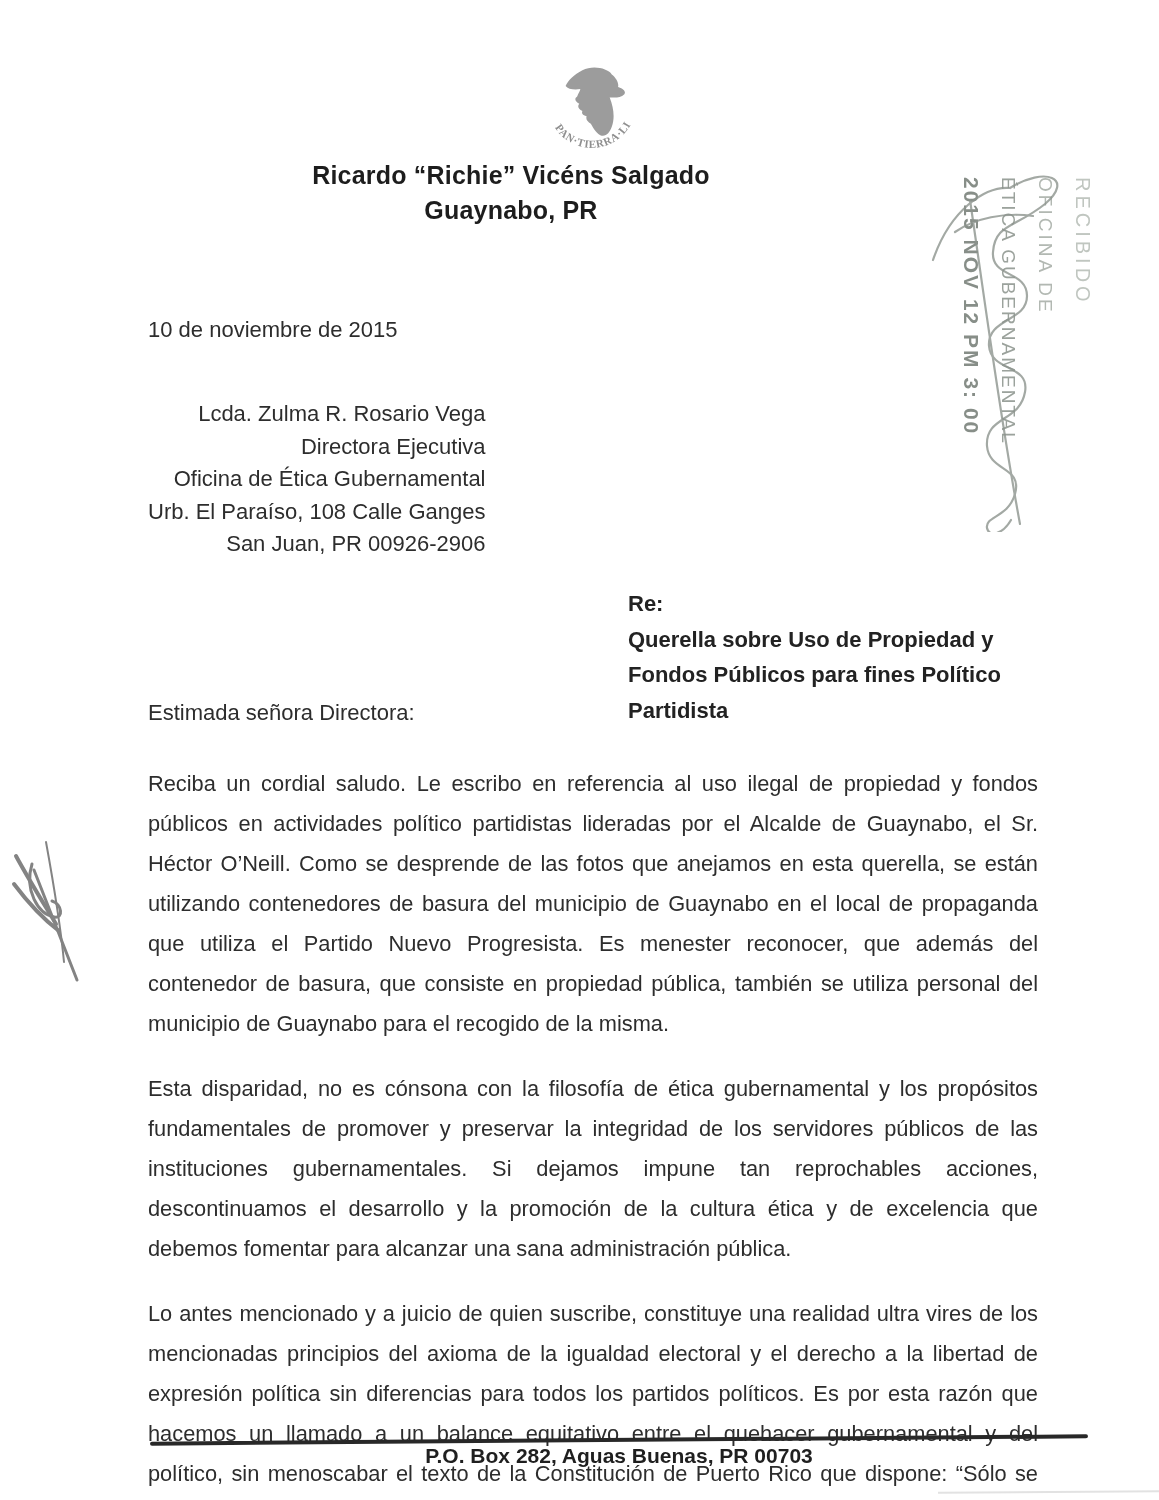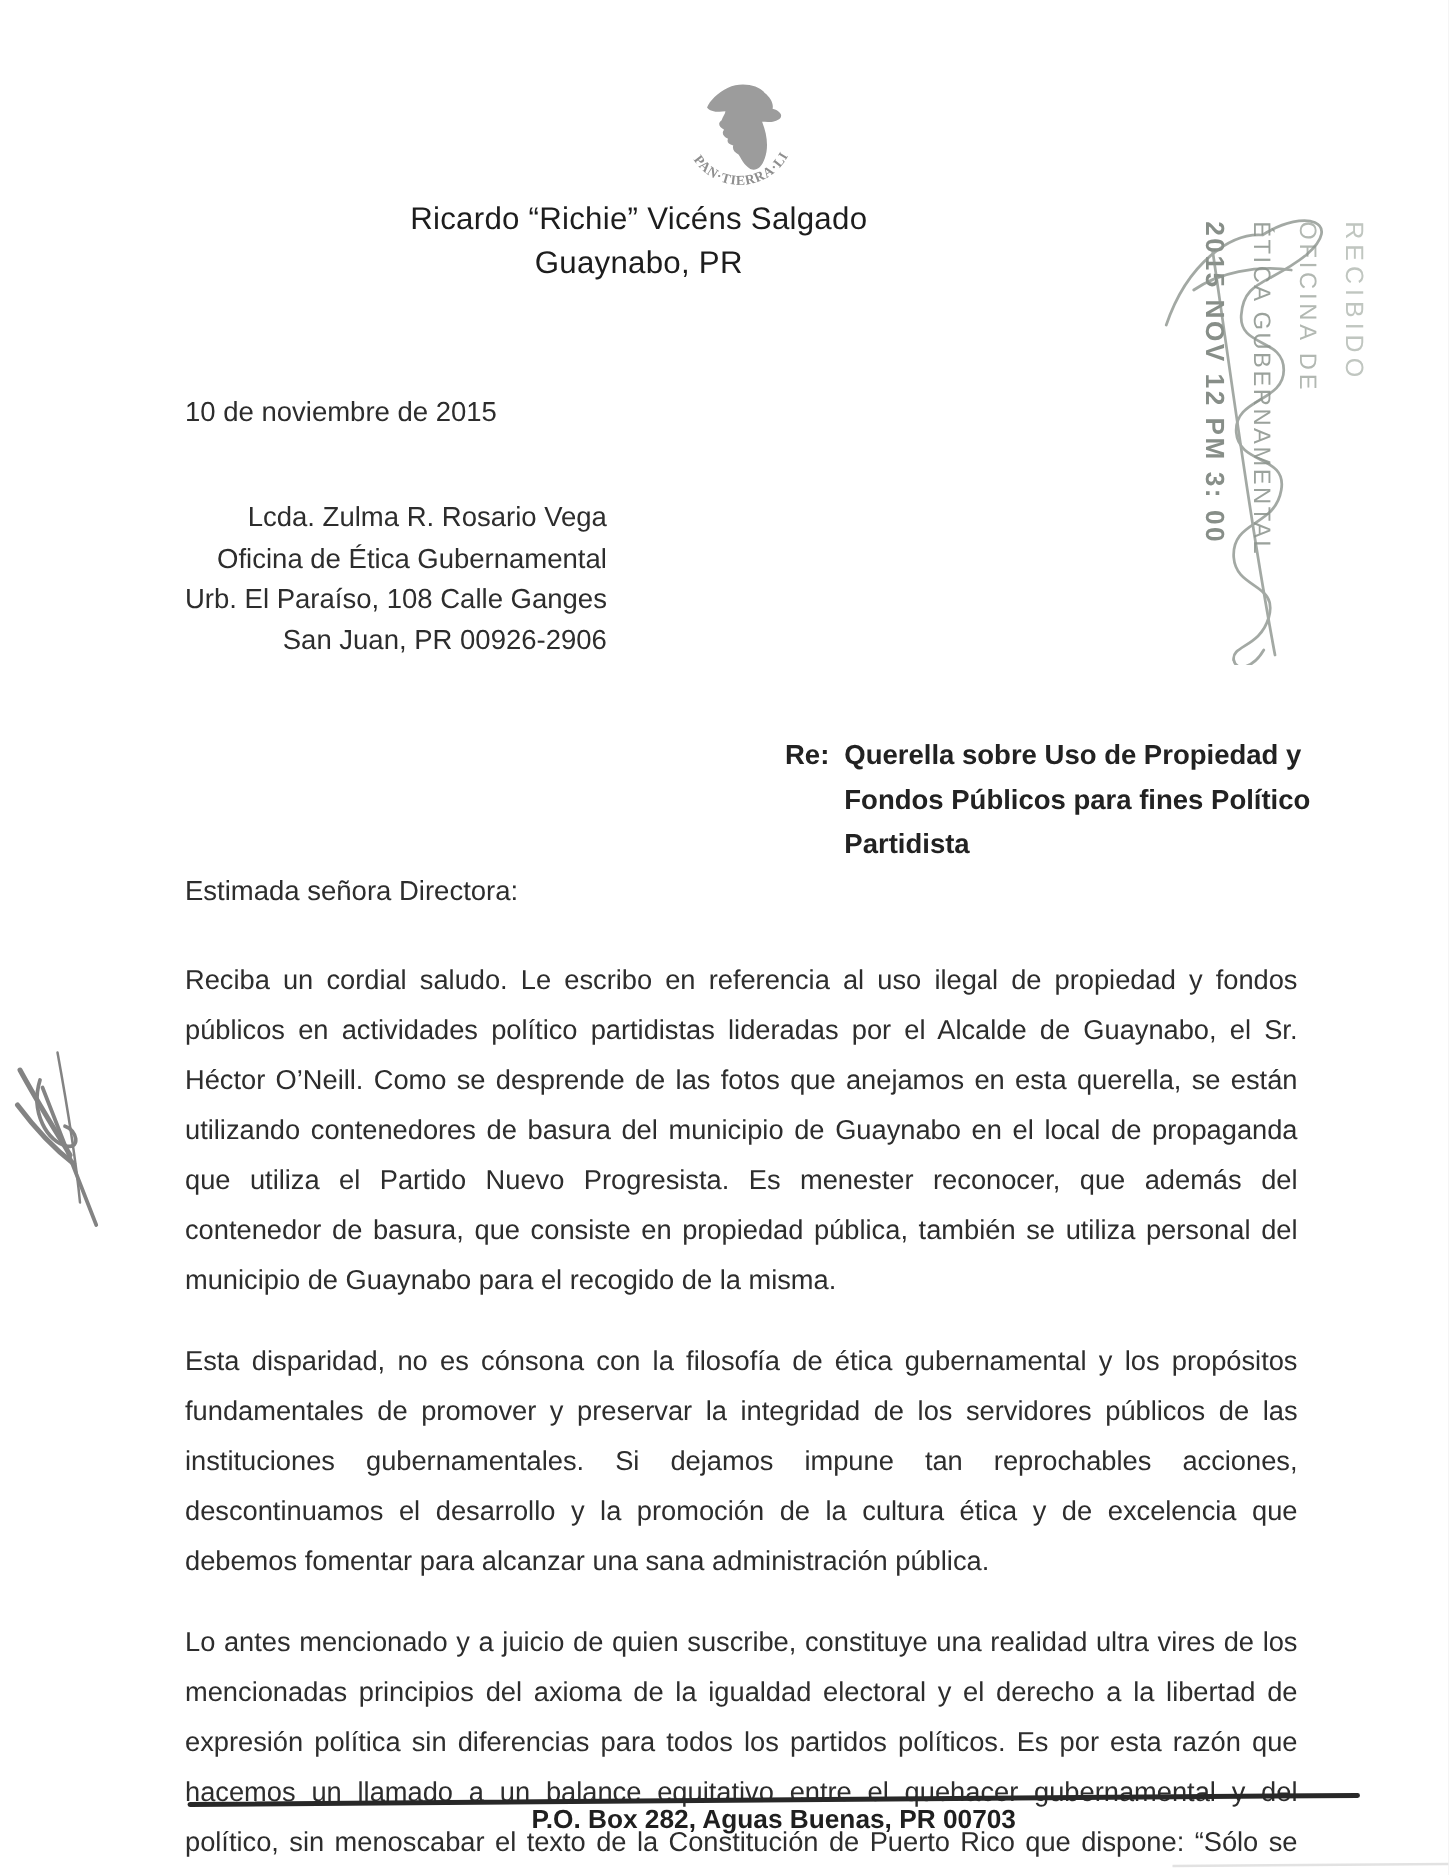--- a/index.html
+++ b/index.html
@@ -18,21 +18,21 @@
   .logo-wrap {
     position: absolute;
     left: 540px; top: 66px;
     width: 110px; height: 86px;
   }
   .letterhead {
     position: absolute;
     left: 0; top: 158px;
     width: 1022px;
     text-align: center;
-    font-weight: normal;
+    font-weight: bold;
     font-size: 25px;
     line-height: 34.5px;
     color: #1d1d1d;
     letter-spacing: 0.2px;
   }
 
   
   .stamp {
     position: absolute;
     left: 857px; top: 269px;
@@ -77,20 +77,21 @@
     text-align: right;
   }
   .subject {
     position: absolute;
     left: 628px; top: 586px;
     display: flex;
     font-weight: bold;
     font-size: 22px;
     line-height: 35.5px;
     color: #222;
+    flex-direction: column;
   }
   .subject .subject-label { margin-right: 12px; }
   .body-text {
     position: absolute;
     left: 148px; top: 700px;
     width: 890px;
     font-size: 21.8px;
   }
   .salutation { font-size: 22px; margin: 0 0 38px 0; }
   .body-text p {
@@ -182,20 +183,21 @@
       <path d="M 10 54 C 22 70, 38 88, 55 101" stroke-width="4"></path>
       <path d="M 28 34 C 20 60, 34 84, 50 87 C 60 89, 58 74, 48 71" stroke-width="3"></path>
       <path d="M 30 40 L 73 150" stroke-width="3"></path>
     </g>
   </svg>
 
   <div class="date-line">10 de noviembre de 2015</div>
 
   <div class="recipient">
     <div>Lcda. Zulma R. Rosario Vega</div>
+    <div>Directora Ejecutiva</div>
     <div>Oficina de Ética Gubernamental</div>
     <div>Urb. El Paraíso, 108 Calle Ganges</div>
     <div>San Juan, PR 00926-2906</div>
   </div>
 
   <div class="subject">
     <div class="subject-label">Re:</div>
     <div>
       <div>Querella sobre Uso de Propiedad y</div>
       <div>Fondos Públicos para fines Político</div>

